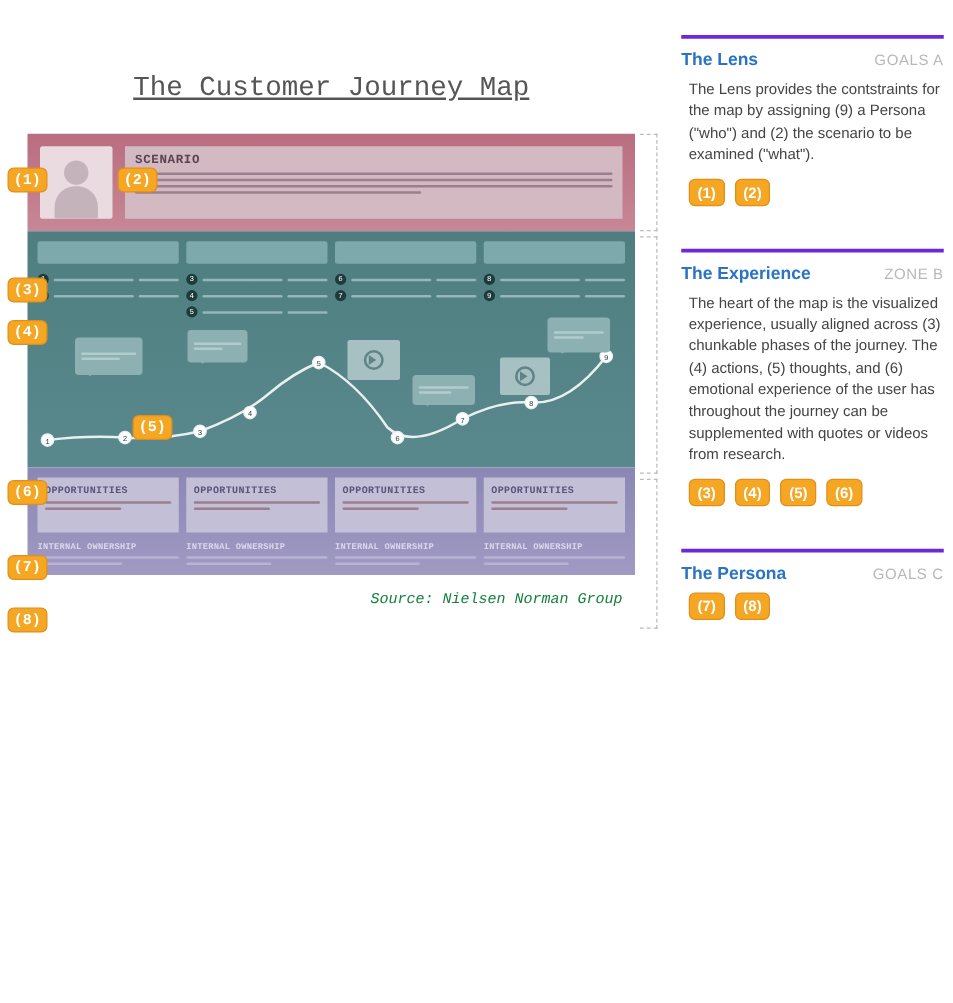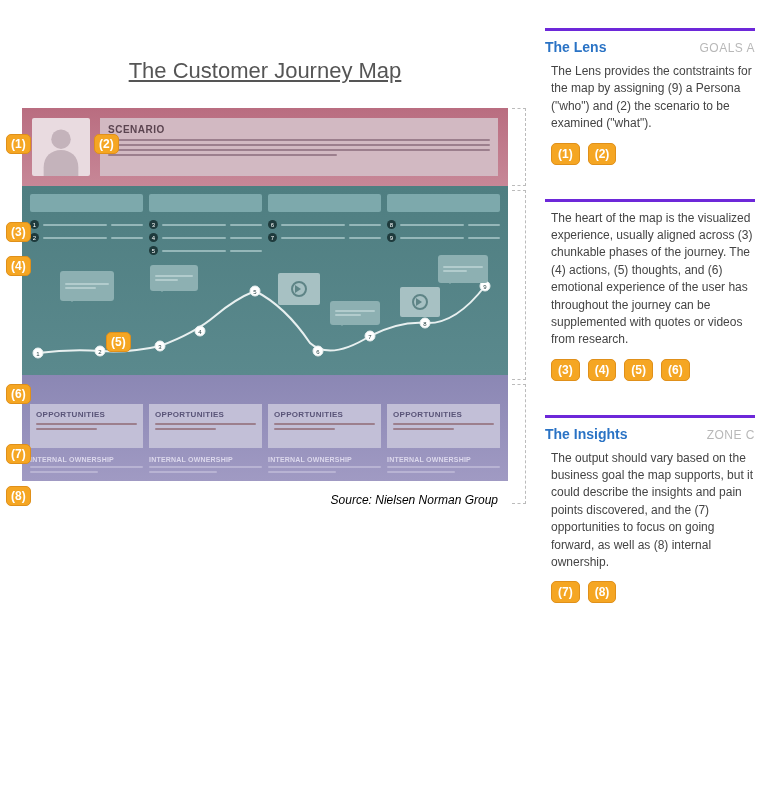--- a/index.html
+++ b/index.html
@@ -1,17 +1,17 @@
 <!DOCTYPE html>
 <html><head>
 <meta charset="utf-8">
 <style>
 * { margin: 0; padding: 0; box-sizing: border-box; }
 body { font-family: Arial, Helvetica, sans-serif; font-size: 12px; color: #333; width: 762px; height: 802px; background: #fff; position: relative; }
-.canvas { position: relative; width: 530px; padding: 16px 12px 0 12px; }
+.canvas { position: relative; width: 530px; padding: 16px 12px 0 12px; font-family: Liberation Mono, monospace; }
 .title { text-align: center; font-size: 22px; color: #555; text-decoration: underline; margin: 42px 0 24px 0; font-weight: normal; }
 .sidebar { position: absolute; left: 545px; top: 28px; width: 210px; }
 .zone { border-top: 3px solid #6d28d9; padding: 8px 0 18px 0; }
 .zone-head { display: flex; justify-content: space-between; align-items: baseline; margin-bottom: 8px; }
 .zone-title { color: #2a73c5; font-weight: bold; font-size: 14px; }
 .zone-label { color: #b8b8b8; font-size: 12px; letter-spacing: 0.5px; }
 .zone-desc { font-size: 12px; color: #444; line-height: 1.45; margin-bottom: 10px; padding-left: 6px; }
 .chips { display: flex; gap: 8px; padding-left: 6px; }
 .chip { background: #f5a623; color: #fff; border: 1px solid #e0901a; border-radius: 5px; font-size: 12px; font-weight: bold; padding: 3px 6px; min-width: 26px; text-align: center; }
 .marker { position: absolute; background: #f5a623; color: #fff; border: 1px solid #e0901a; border-radius: 5px; font-size: 12px; font-weight: bold; padding: 2px 4px; z-index: 50; }
@@ -36,29 +36,29 @@
 .aln.s { flex: 0.5; }
 .thoughts { position: relative; height: 110px; }
 .thoughts svg { position: absolute; inset: 0; width: 100%; height: 100%; }
 .bubble { position: absolute; background: #8db0b2; border-radius: 3px; display: flex; flex-direction: column; justify-content: center; padding: 4px 5px; gap: 2px; }
 .bubble::after { content: ""; position: absolute; bottom: -5px; left: 8px; border: 4px solid transparent; border-top-color: #8db0b2; }
 .bubble .bln { height: 2px; background: #b2cccd; border-radius: 1px; }
 .vid { position: absolute; background: #a7c1c3; border-radius: 2px; display: flex; align-items: center; justify-content: center; }
 .vid .play { width: 16px; height: 16px; border: 2px solid #5e8486; border-radius: 50%; display: flex; align-items: center; justify-content: center; }
 .vid .play::after { content: ""; border: 4px solid transparent; border-left: 6px solid #5e8486; margin-left: 2px; }
 .insights { background: linear-gradient(#8b87b4,#a09ac3); padding: 8px; }
-.ins-row { display: flex; gap: 6px; margin-top: 21px; }
+.ins-row { display: flex; gap: 6px; }
 .opp { flex: 1; background: #c2bfd7; padding: 6px 6px 18px 6px; }
 .opp-label { font-size: 8px; font-weight: bold; color: #595478; letter-spacing: 0.3px; margin-bottom: 4px; }
 .io-row { display: flex; gap: 6px; margin-top: 8px; }
 .io { flex: 1; }
 .io-label { font-size: 7px; font-weight: bold; color: #dcd8ec; letter-spacing: 0.2px; margin-bottom: 3px; }
 .io .line { background: #b8b3d3; }
 .bracket { position: absolute; border: 1px dashed #bbb; border-left: none; width: 14px; }
-.source { text-align: right; font-style: italic; color: #000000; font-size: 12px; margin: 12px 20px 0 0; }
+.source { text-align: right; font-style: italic; color: #15803d; font-size: 12px; margin: 12px 20px 0 0; }
 </style>
 </head>
 <body>
 
 <div class="canvas">
   <h1 class="title">The Customer Journey Map</h1>
 
   <div class="marker" style="left:6px; top:134px;">(1)</div>
   <div class="marker" style="left:94px; top:134px;">(2)</div>
   <div class="marker" style="left:6px; top:222px;">(3)</div>
@@ -276,32 +276,35 @@
         <span class="zone-title">The Lens</span>
         <span class="zone-label">GOALS A</span>
       </div>
     <div class="zone-desc">The Lens provides the contstraints for the map by assigning (9) a Persona ("who") and (2) the scenario to be examined ("what").</div>
     <div class="chips">
       <span class="chip">(1)</span>
       <span class="chip">(2)</span>
     </div>
   </div>
   <div class="zone" style="margin-top:16px;">
+    <div class="zone-head">
+        <span class="zone-title">The Experience</span>
+        <span class="zone-label">ZONE B</span>
+      </div>
     <div class="zone-desc">The heart of the map is the visualized experience, usually aligned across (3) chunkable phases of the journey. The (4) actions, (5) thoughts, and (6) emotional experience of the user has throughout the journey can be supplemented with quotes or videos from research.</div>
     <div class="chips">
       <span class="chip">(3)</span>
       <span class="chip">(4)</span>
       <span class="chip">(5)</span>
       <span class="chip">(6)</span>
     </div>
   </div>
   <div class="zone" style="margin-top:16px;">
     <div class="zone-head">
-        <span class="zone-title">The Insights</span>
-        <span class="zone-label">ZONE C</span>
-      </div>
-    <div class="zone-desc">The output should vary based on the business goal the map supports, but it could describe the insights and pain points discovered, and the (7) opportunities to focus on going forward, as well as (8) internal ownership.</div>
+        <span class="zone-title">The Persona</span>
+        <span class="zone-label">GOALS C</span>
+      </div>
     <div class="chips">
       <span class="chip">(7)</span>
       <span class="chip">(8)</span>
     </div>
   </div>
 </div>
 
 </body></html>

